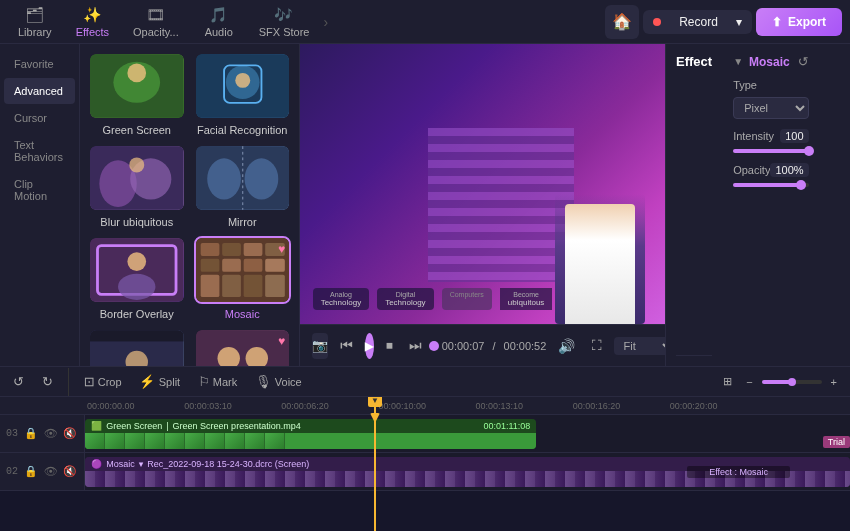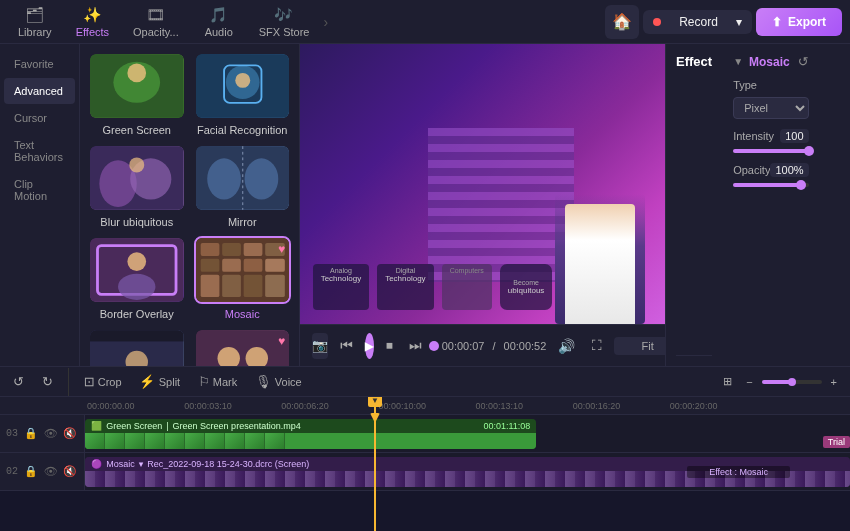--- a/index.html
+++ b/index.html
@@ -320,21 +320,21 @@
       cursor: pointer;
       color: #fff;
       font-size: 12px;
     }
     .fit-select {
       background: #2a2a40;
       border: none;
       color: #aaa;
       font-size: 11px;
       border-radius: 4px;
-      padding: 2px 24px;
+      padding: 2px 6px;
       cursor: pointer;
     }
     .screenshot-btn {
       width: 26px; height: 26px;
       border-radius: 4px;
       background: #2a2a40;
       display: flex; align-items: center; justify-content: center;
       cursor: pointer;
       color: #aaa;
       font-size: 13px;
@@ -866,21 +866,21 @@
               <div style="color:#aaa;font-size:7px">Analog</div>
               <div style="color:#ccc;font-size:8px">Technology</div>
             </div>
             <div style="background:rgba(30,20,60,0.7);border-radius:4px;padding:3px 8px;font-size:8px;color:#c9b0ff;text-align:center">
               <div style="color:#aaa;font-size:7px">Digital</div>
               <div style="color:#ccc;font-size:8px">Technology</div>
             </div>
             <div style="background:rgba(80,50,100,0.7);border-radius:4px;padding:3px 8px;font-size:8px;color:#c9b0ff;text-align:center">
               <div style="color:#888;font-size:7px">Computers</div>
             </div>
-            <div style="background:rgba(30,20,60,0.7);border-radius:7px;padding:15px 8px;font-size:8px;color:#c9b0ff;text-align:center">
+            <div style="background:rgba(30,20,60,0.7);border-radius:0;padding:3px 8px;font-size:8px;color:#c9b0ff;text-align:center">
               <div style="color:#aaa;font-size:7px">Become</div>
               <div style="color:#ccc;font-size:8px">ubiquitous</div>
             </div>
           </div>
         </div>
       </div>
     </div>
 
     <div class="playback-bar">
       <div class="screenshot-btn">📷</div>

